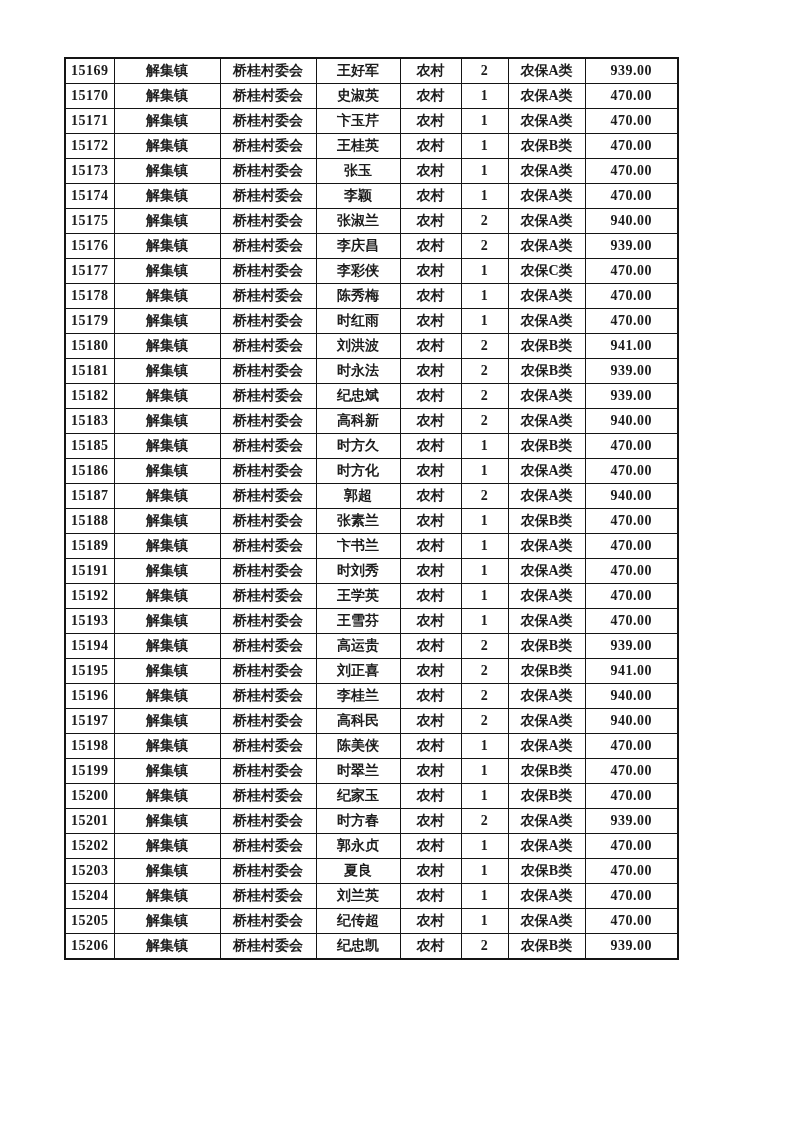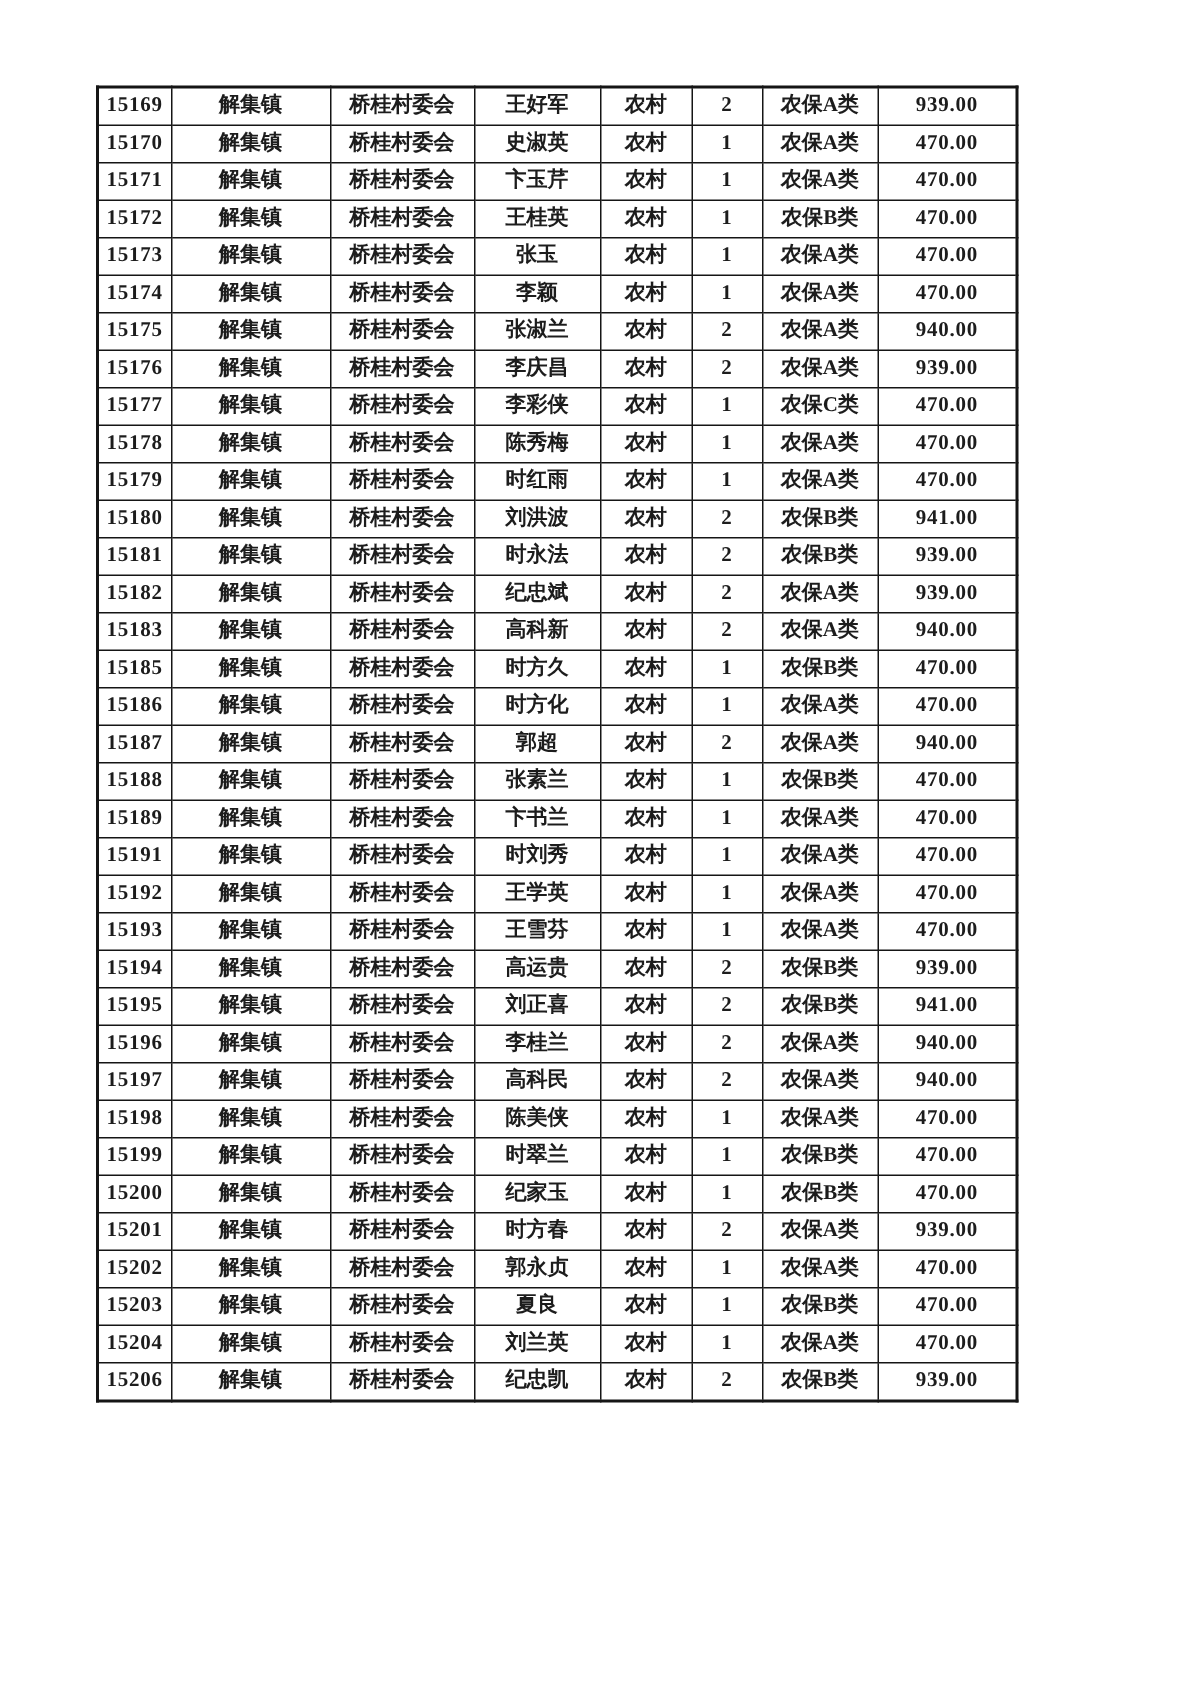--- a/index.html
+++ b/index.html
@@ -392,20 +392,30 @@
           <td class="num">15204</td>
           <td>解集镇</td>
           <td>桥桂村委会</td>
           <td>刘兰英</td>
           <td>农村</td>
           <td class="num">1</td>
           <td>农保A类</td>
           <td class="num">470.00</td>
         </tr>
         <tr>
+          <td class="num">15205</td>
+          <td>解集镇</td>
+          <td>桥桂村委会</td>
+          <td>纪传超</td>
+          <td>农村</td>
+          <td class="num">1</td>
+          <td>农保A类</td>
+          <td class="num">470.00</td>
+        </tr>
+        <tr>
           <td class="num">15206</td>
           <td>解集镇</td>
           <td>桥桂村委会</td>
           <td>纪忠凯</td>
           <td>农村</td>
           <td class="num">2</td>
           <td>农保B类</td>
           <td class="num">939.00</td>
         </tr>
       </tbody>

